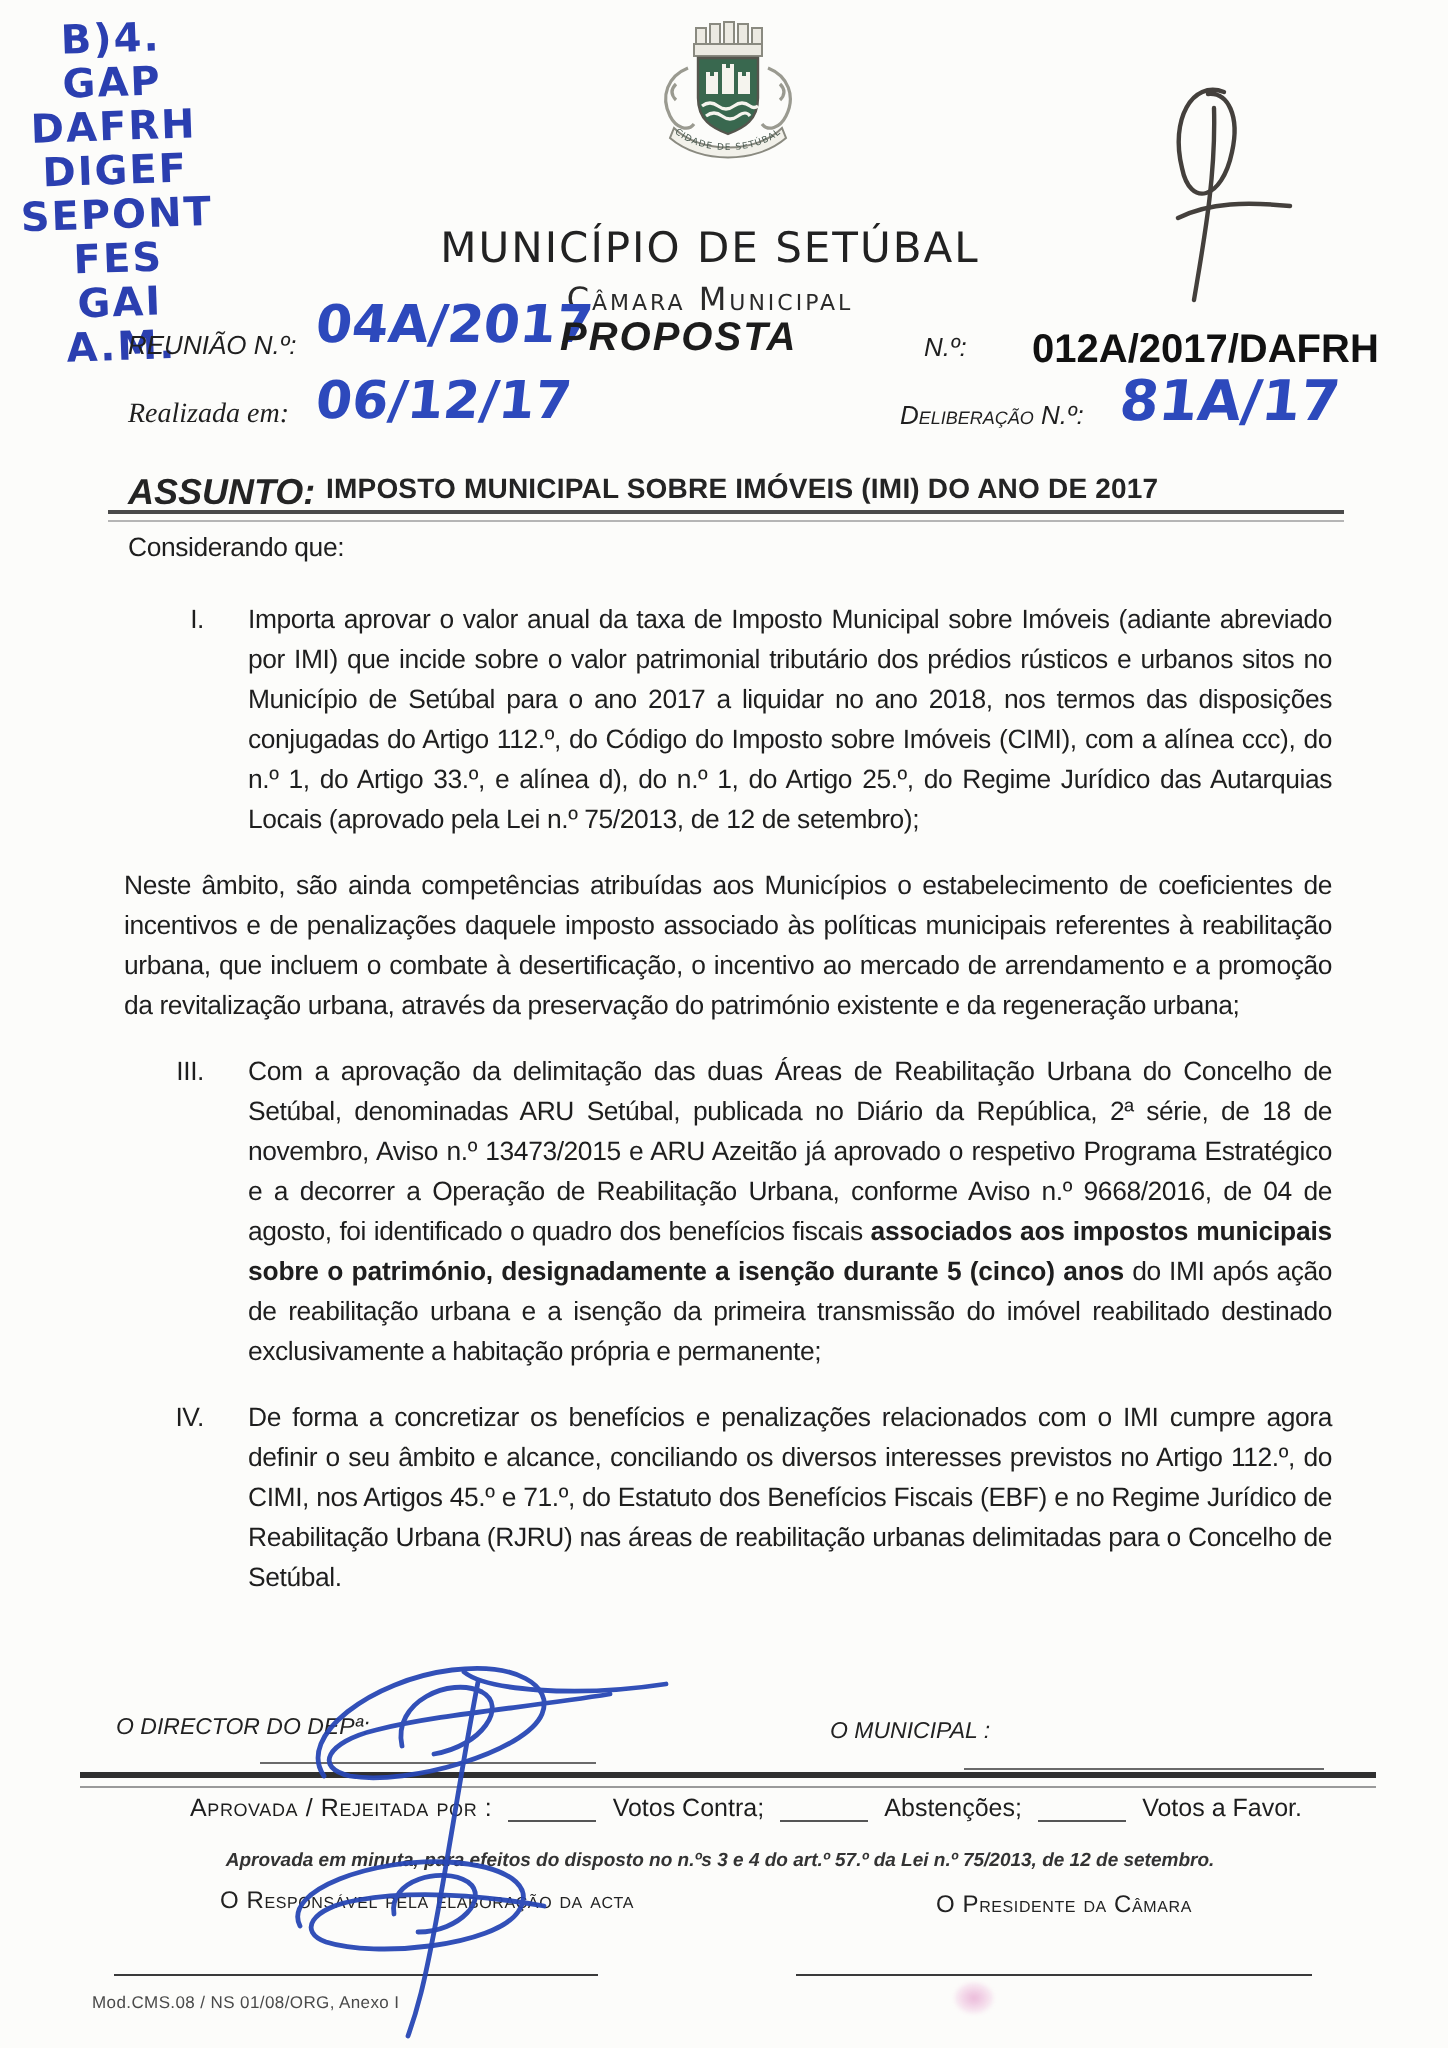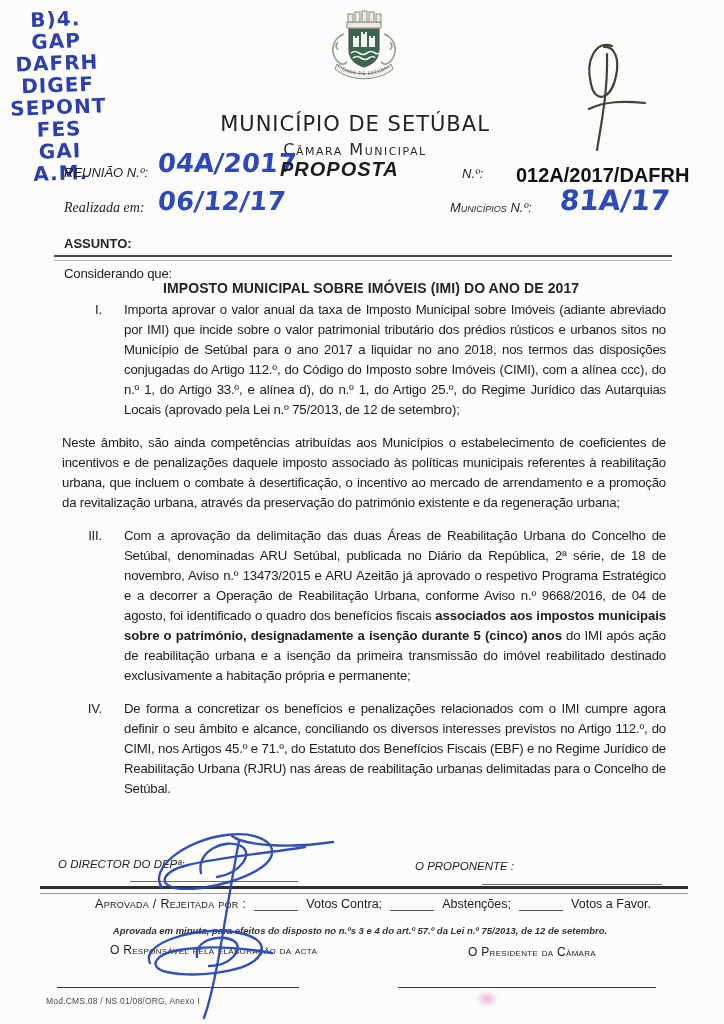--- a/index.html
+++ b/index.html
@@ -21,21 +21,21 @@
   .org{left:100px;top:88px;width:510px;text-align:center;}
   .org-name{font-family:"DejaVu Sans",sans-serif;font-size:21px;letter-spacing:1px;color:#222;margin-top:24px;}
   .org-sub{font-family:"DejaVu Sans",sans-serif;font-size:16px;letter-spacing:1.5px;font-variant:small-caps;color:#2a2a2a;margin-top:4px;}
   
   .lbl{font-style:italic;font-size:13px;color:#1f1f1f;}
   .sc{font-variant:small-caps;}
   .hand{color:#2d49bc;font-size:26px;font-weight:bold;transform:skewX(-6deg);font-family:"DejaVu Sans",sans-serif;white-space:nowrap;}
   .proposta{font-size:20px;font-weight:bold;font-style:italic;letter-spacing:1px;color:#1c1c1c;}
   .num-val{font-weight:bold;font-size:20px;color:#111;}
   
-  .assunto-label{font-weight:bold;font-size:13px;}
+  .assunto-label{font-weight:bold;font-style:italic;font-size:18px;}
   .assunto-value{font-weight:bold;font-size:14px;letter-spacing:0.1px;}
   .assunto-rule{left:54px;top:255px;width:618px;height:3px;border-top:2px solid #4a4a4a;border-bottom:1px solid #b5b5b5;}
   
   .bodytext{left:62px;top:264px;width:604px;font-size:13.2px;line-height:20px;letter-spacing:-0.2px;color:#1e1e1e;}
   .intro{margin:0 0 16px 2px;}
   .cons-row{display:flex;margin-bottom:13px;}
   .cons-num{width:40px;padding-right:22px;text-align:right;flex:none;}
   .cons-text{flex:1;text-align:justify;}
   .cons-text b{letter-spacing:-0.1px;}
   
@@ -119,25 +119,25 @@
 </div>
 
 <div class="abs lbl" style="left:64px;top:165px;">REUNIÃO N.º:</div>
 <div class="abs hand" style="left:158px;top:148px;">04A/2017</div>
 <div class="abs proposta" style="left:280px;top:158px;width:170px;text-align:left;">PROPOSTA</div>
 <div class="abs lbl" style="left:462px;top:166px;">N.º:</div>
 <div class="abs num-val" style="left:516px;top:164px;">012A/2017/DAFRH</div>
 
 <div class="abs lbl" style="left:64px;top:200px;font-size:14px;font-family:Liberation Serif, serif;">Realizada em:</div>
 <div class="abs hand" style="left:158px;top:186px;">06/12/17</div>
-<div class="abs lbl sc" style="left:450px;top:200px;">Municípios N.º:</div>
+<div class="abs lbl sc" style="left:450px;top:200px;">Deliberação N.º:</div>
 <div class="abs hand" style="left:560px;top:184px;font-size:28px;">81A/17</div>
 
 <div class="abs assunto-label" style="left:64px;top:236px;">ASSUNTO:</div>
-<div class="abs assunto-value" style="left:163px;top:236px;margin-top:44px;">IMPOSTO MUNICIPAL SOBRE IMÓVEIS (IMI) DO ANO DE 2017</div>
+<div class="abs assunto-value" style="left:163px;top:236px;">IMPOSTO MUNICIPAL SOBRE IMÓVEIS (IMI) DO ANO DE 2017</div>
 <div class="abs assunto-rule"></div>
 
 <div class="abs bodytext">
   <p class="intro">Considerando que:</p>
   <div>
       <div class="cons-row">
         <div class="cons-num">I.</div>
         <div class="cons-text"><span>Importa aprovar o valor anual da taxa de Imposto Municipal sobre Imóveis (adiante abreviado por IMI) que incide sobre o valor patrimonial tributário dos prédios rústicos e urbanos sitos no Município de Setúbal para o ano 2017 a liquidar no ano 2018, nos termos das disposições conjugadas do Artigo 112.º, do Código do Imposto sobre Imóveis (CIMI), com a alínea ccc), do n.º 1, do Artigo 33.º, e alínea d), do n.º 1, do Artigo 25.º, do Regime Jurídico das Autarquias Locais (aprovado pela Lei n.º 75/2013, de 12 de setembro);</span></div>
       </div>
       <div class="cons-row">
@@ -149,21 +149,21 @@
       </div>
       <div class="cons-row">
         <div class="cons-num">IV.</div>
         <div class="cons-text"><span>De forma a concretizar os benefícios e penalizações relacionados com o IMI cumpre agora definir o seu âmbito e alcance, conciliando os diversos interesses previstos no Artigo 112.º, do CIMI, nos Artigos 45.º e 71.º, do Estatuto dos Benefícios Fiscais (EBF) e no Regime Jurídico de Reabilitação Urbana (RJRU) nas áreas de reabilitação urbanas delimitadas para o Concelho de Setúbal.</span></div>
       </div>
     </div>
 </div>
 
 <div class="abs sig-label" style="left:58px;top:858px;">O DIRECTOR DO DEPª:</div>
 <div class="abs sigline" style="left:130px;top:881px;width:168px;"></div>
-<div class="abs sig-label" style="left:415px;top:860px;">O PROPONENTE :</div>
+<div class="abs sig-label" style="left:415px;top:860px;">O MUNICIPAL :</div>
 <div class="abs sigline" style="left:482px;top:884px;width:180px;"></div>
 
 <div class="abs thick-rule"></div>
 
 <div class="abs approval-row">
   <span class="approval-label">Aprovada / Rejeitada por :</span>
   <span class="blank"></span>
   <span>Votos Contra;</span>
   <span class="blank"></span>
   <span>Abstenções;</span>

